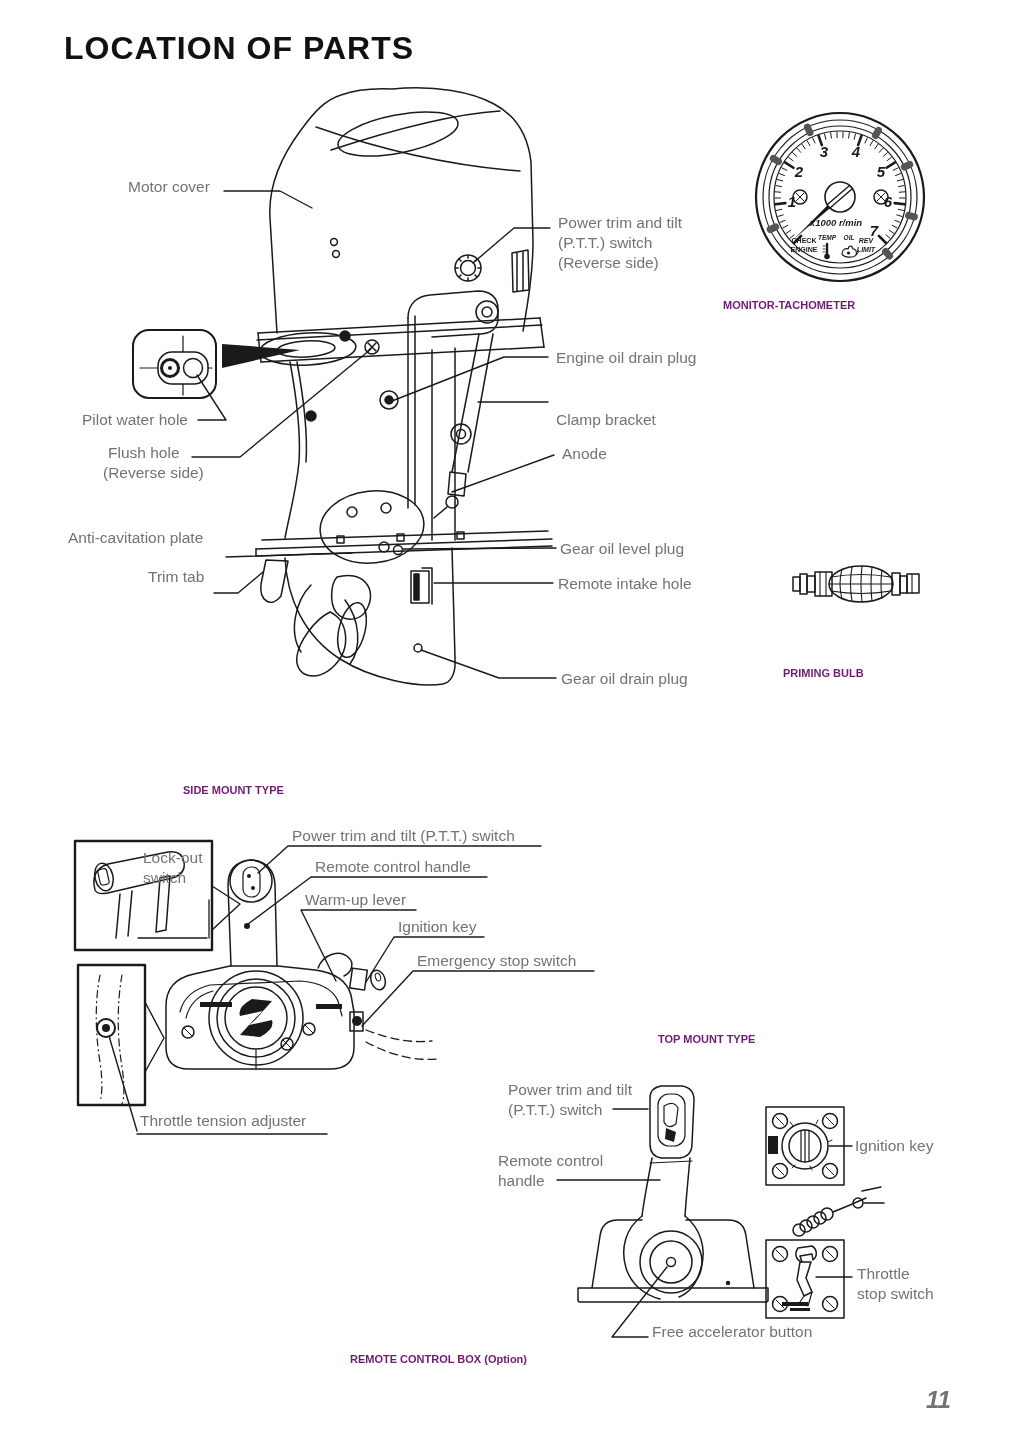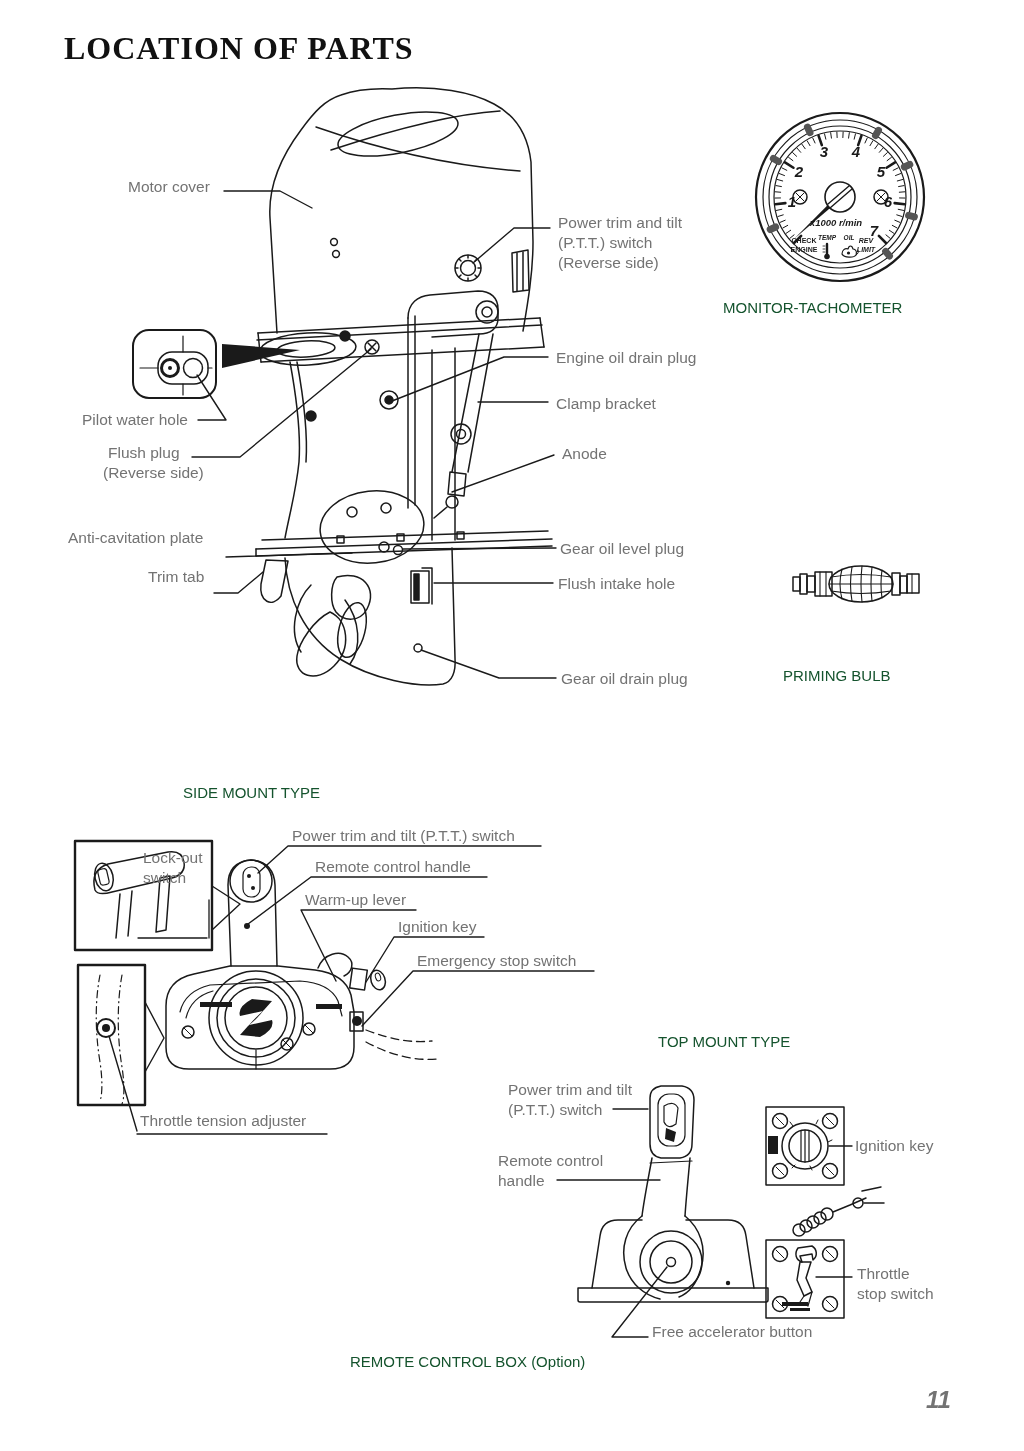--- a/index.html
+++ b/index.html
@@ -3,22 +3,22 @@
 <meta charset="utf-8">
 <style>
   html,body{margin:0;padding:0;background:#e8e8e8;}
   #page{
     position:relative;width:1024px;height:1451px;background:#ffffff;
     font-family:"Liberation Sans",sans-serif;color:#1a1a1a;overflow:hidden;
     margin:0 auto;
   }
   #art{position:absolute;left:0;top:0;width:1024px;height:1451px;}
   .lbl{position:absolute;font-size:15.5px;line-height:20px;white-space:nowrap;color:#737373;}
-  .hd{position:absolute;font-size:15px;font-weight:normal;white-space:nowrap;color:#14532d;}
-  .title{position:absolute;left:64px;top:30px;font-family:Liberation Serif, serif;
+  .hd{position:absolute;font-size:11px;font-weight:bold;white-space:nowrap;color:#701a75;}
+  .title{position:absolute;left:64px;top:30px;font-family:Liberation Sans, sans-serif;
          font-weight:bold;font-size:32px;letter-spacing:1px;color:#111;}
   .pagenum{position:absolute;left:926px;top:1386px;font-size:24px;font-weight:bold;
            font-style:italic;color:#737373;}
 </style>
 </head>
 <body>
 
 <div id="page">
 
   <svg id="art" viewBox="0 0 1024 1451" xmlns="http://www.w3.org/2000/svg">
@@ -406,33 +406,33 @@
 
   <div class="lbl" style="left:128px;top:177px">Motor cover</div>
 
   <div class="lbl" style="left:558px;top:213px">
     <div>Power trim and tilt</div>
     <div>(P.T.T.) switch</div>
     <div>(Reverse side)</div>
   </div>
 
   <div class="lbl" style="left:556px;top:348px">Engine oil drain plug</div>
-  <div class="lbl" style="left:556px;top:394px">Clamp bracket</div>
+  <div class="lbl" style="left:556px;top:410px">Clamp bracket</div>
   <div class="lbl" style="left:562px;top:444px">Anode</div>
   <div class="lbl" style="left:82px;top:410px">Pilot water hole</div>
 
   <div class="lbl" style="left:108px;top:443px">
-    <div>Flush plug</div>
+    <div>Flush hole</div>
     <div style="margin-left:-5px">(Reverse side)</div>
   </div>
 
   <div class="lbl" style="left:68px;top:528px">Anti-cavitation plate</div>
   <div class="lbl" style="left:148px;top:567px">Trim tab</div>
   <div class="lbl" style="left:560px;top:539px">Gear oil level plug</div>
-  <div class="lbl" style="left:558px;top:574px">Flush intake hole</div>
+  <div class="lbl" style="left:558px;top:574px">Remote intake hole</div>
   <div class="lbl" style="left:561px;top:669px">Gear oil drain plug</div>
 
   <div class="hd" style="left:723px;top:299px">MONITOR-TACHOMETER</div>
   <div class="hd" style="left:783px;top:667px">PRIMING BULB</div>
 
   <div class="hd" style="left:183px;top:784px">SIDE MOUNT TYPE</div>
 
   <div class="lbl" style="left:292px;top:826px">Power trim and tilt (P.T.T.) switch</div>
   <div class="lbl" style="left:315px;top:857px">Remote control handle</div>
   <div class="lbl" style="left:305px;top:890px">Warm-up lever</div>

